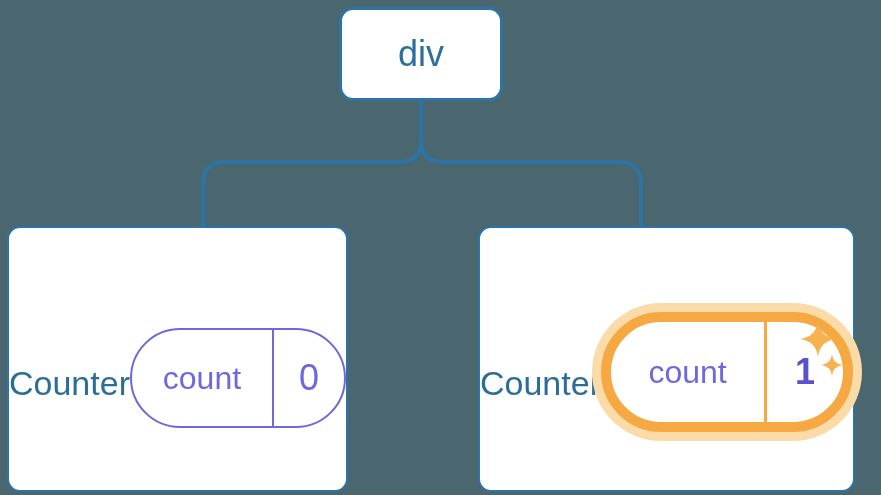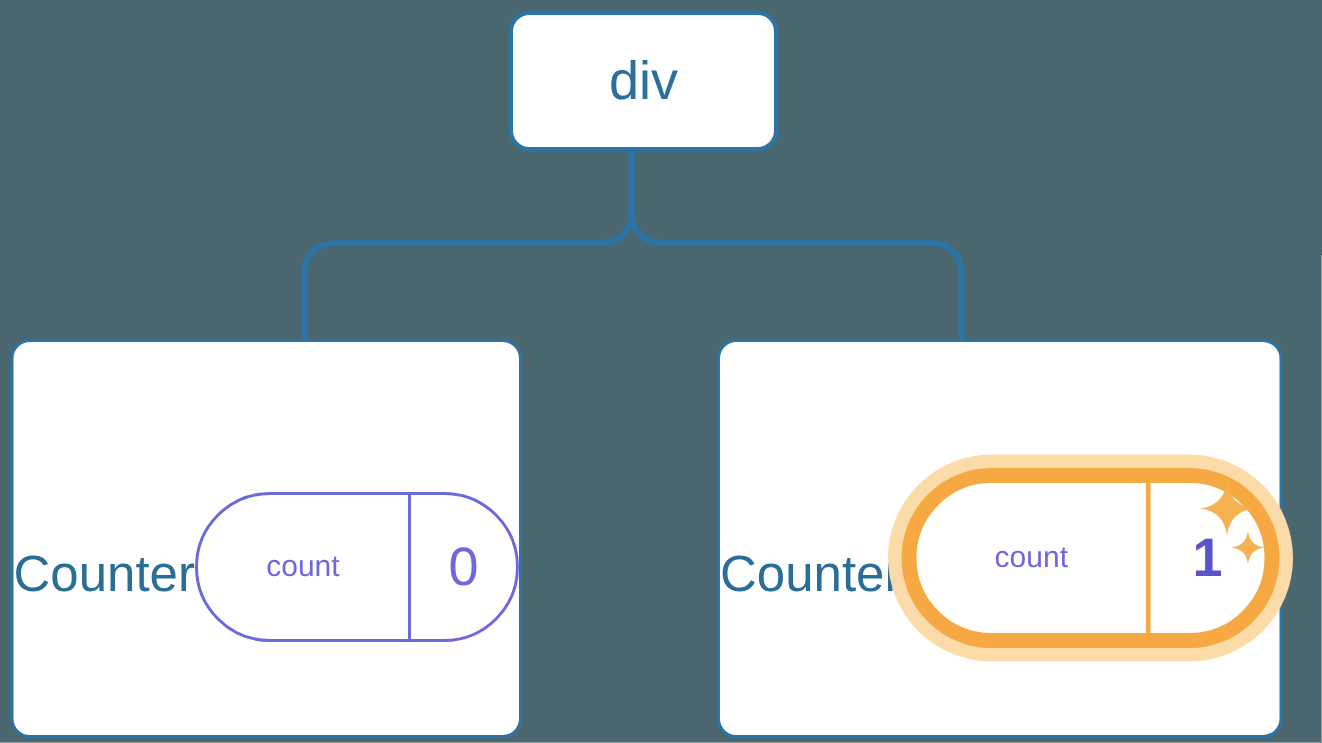--- a/index.html
+++ b/index.html
@@ -11,21 +11,21 @@
     overflow: hidden;
     font-family: "Liberation Sans", sans-serif;
   }
   .connectors {
     position: absolute;
     left: 0; top: 0;
   }
   .node-root {
     position: absolute;
     left: 339px; top: 7px;
-    width: 180px; height: 94px;
+    width: 164px; height: 94px;
     box-sizing: border-box;
     background: #ffffff;
     border: 3px solid #2D73A4;
     border-radius: 14px;
     display: flex;
     align-items: center;
     justify-content: center;
   }
   .node-root-label {
     font-size: 36px;
@@ -71,21 +71,21 @@
     margin-top: 26px;
     width: 272px; height: 120px;
     border: 10px solid #F6A943;
     box-shadow: 0 0 0 9px #FBDCA8;
   }
   .pill-key {
     flex: 0 0 66%;
     display: flex;
     align-items: center;
     justify-content: center;
-    font-size: 20px;
+    font-size: 32px;
     color: #6E68DD;
     line-height: 1;
   }
   .pill-sep { width: 2px; background: #6E68DD; }
   .pill-highlight .pill-sep { width: 3px; background: #F6A943; }
   .pill-value {
     flex: 1;
     display: flex;
     align-items: center;
     justify-content: center;

